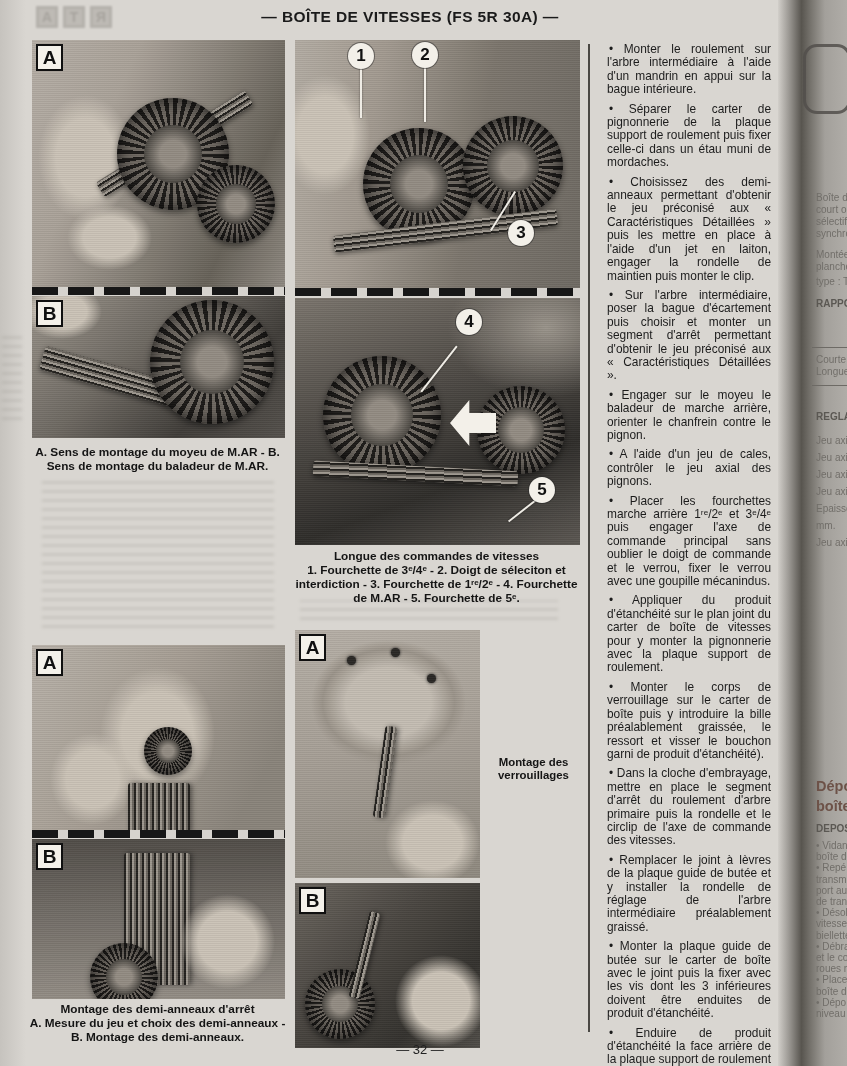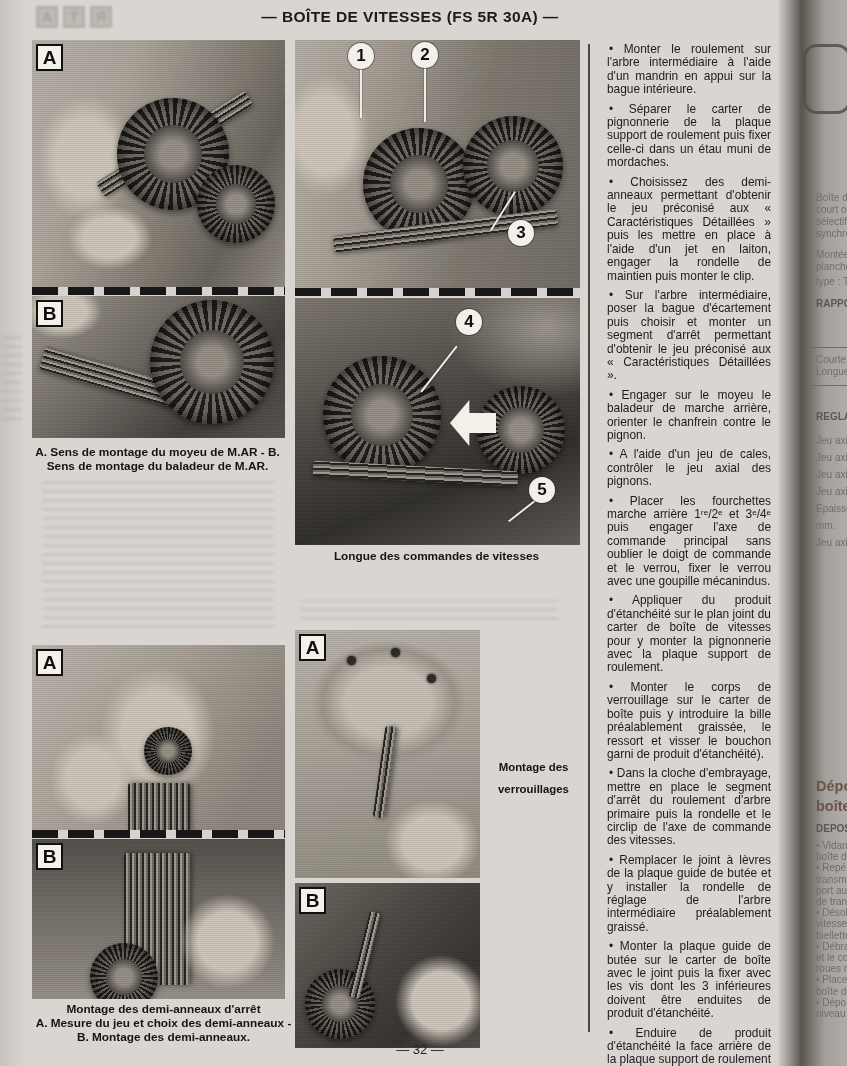--- a/index.html
+++ b/index.html
@@ -133,39 +133,40 @@
     <div class="gear" style="left:182px;top:88px;width:88px;height:88px"></div>
     <div class="shaft" style="left:18px;top:168px;width:205px;height:15px;transform:rotate(3deg)"></div>
     <div class="big-arrow" style="left:155px;top:102px"></div>
     <div class="leader" style="left:143px;top:42px;height:58px;transform:rotate(38deg)"></div>
     <div class="leader" style="left:226px;top:196px;height:34px;transform:rotate(52deg)"></div>
     <div class="callout" style="left:161px;top:11px">4</div>
     <div class="callout" style="left:234px;top:179px">5</div>
   </div>
   <div class="cap" style="left:291px;top:549px;width:291px">
     <div class="cap-title">Longue des commandes de vitesses</div>
+    <div>1. Fourchette de 3ᵉ/4ᵉ - 2. Doigt de séleciton et interdiction - 3. Fourchette de 1ʳᵉ/2ᵉ - 4. Fourchette de M.AR - 5. Fourchette de 5ᵉ.</div>
   </div>
 
   <div class="photo" style="left:32px;top:645px;width:253px;height:185px;
        background:linear-gradient(120deg,#b8b1a8 0%,#a59d93 45%,#8a847b 85%);">
     <div class="hand" style="left:68px;top:22px;width:115px;height:135px"></div>
     <div class="hand" style="left:18px;top:88px;width:85px;height:92px"></div>
     <div class="gear" style="left:112px;top:82px;width:48px;height:48px"></div>
     <div class="shaft-v" style="left:96px;top:138px;width:62px;height:50px"></div>
     <div class="photo-label">A</div>
   </div>
   <div class="dash-sep" style="left:32px;top:830px;width:253px"></div>
   <div class="photo" style="left:32px;top:839px;width:253px;height:160px;
        background:linear-gradient(180deg,#514d48 0%,#6f6a64 42%,#938d85 100%);">
     <div class="shaft-v" style="left:92px;top:14px;width:66px;height:132px"></div>
     <div class="hand" style="left:148px;top:55px;width:95px;height:95px"></div>
     <div class="gear" style="left:58px;top:104px;width:68px;height:68px"></div>
     <div class="photo-label">B</div>
   </div>
-  <div class="cap" style="left:34px;top:1002px;width:259px">
+  <div class="cap" style="left:28px;top:1002px;width:259px">
     <div class="cap-title">Montage des demi-anneaux d'arrêt</div>
     <div>A. Mesure du jeu et choix des demi-anneaux - B. Montage des demi-anneaux.</div>
   </div>
 
   <div class="photo" style="left:295px;top:630px;width:185px;height:248px;
        background:linear-gradient(170deg,#b6afa6 0%,#a8a198 42%,#8f897f 100%);">
     <div class="part-light" style="left:16px;top:10px;width:155px;height:125px"></div>
     <div class="stud" style="left:52px;top:26px"></div>
     <div class="stud" style="left:96px;top:18px"></div>
     <div class="stud" style="left:132px;top:44px"></div>
@@ -173,21 +174,21 @@
     <div class="hand" style="left:90px;top:170px;width:95px;height:85px"></div>
     <div class="photo-label">A</div>
   </div>
   <div class="photo" style="left:295px;top:883px;width:185px;height:165px;
        background:linear-gradient(135deg,#6b665f 0%,#4a4641 40%,#34322e 75%,#504d48 100%);">
     <div class="gear" style="left:10px;top:86px;width:70px;height:70px"></div>
     <div class="shaft-v" style="left:64px;top:28px;width:11px;height:88px;transform:rotate(14deg)"></div>
     <div class="hand" style="left:100px;top:72px;width:92px;height:92px"></div>
     <div class="photo-label">B</div>
   </div>
-  <div class="cap" style="left:485px;top:756px;width:97px;font-size:11.4px;line-height:22px">
+  <div class="cap" style="left:485px;top:756px;width:97px;font-size:11.4px;line-height:13px">
     <div class="cap-title">Montage des verrouillages</div>
   </div>
 
   <div class="vrule"></div>
   <div class="instructions">
     <p>• Monter le roulement sur l'arbre intermédiaire à l'aide d'un mandrin en appui sur la bague intérieure.</p>
     <p>• Séparer le carter de pignonnerie de la plaque support de roulement puis fixer celle-ci dans un étau muni de mordaches.</p>
     <p>• Choisissez des demi-anneaux permettant d'obtenir le jeu préconisé aux « Caractéristiques Détaillées » puis les mettre en place à l'aide d'un jet en laiton, engager la rondelle de maintien puis monter le clip.</p>
     <p>• Sur l'arbre intermédiaire, poser la bague d'écartement puis choisir et monter un segment d'arrêt permettant d'obtenir le jeu préconisé aux « Caractéristiques Détaillées ».</p>
     <p>• Engager sur le moyeu le baladeur de marche arrière, orienter le chanfrein contre le pignon.</p>

